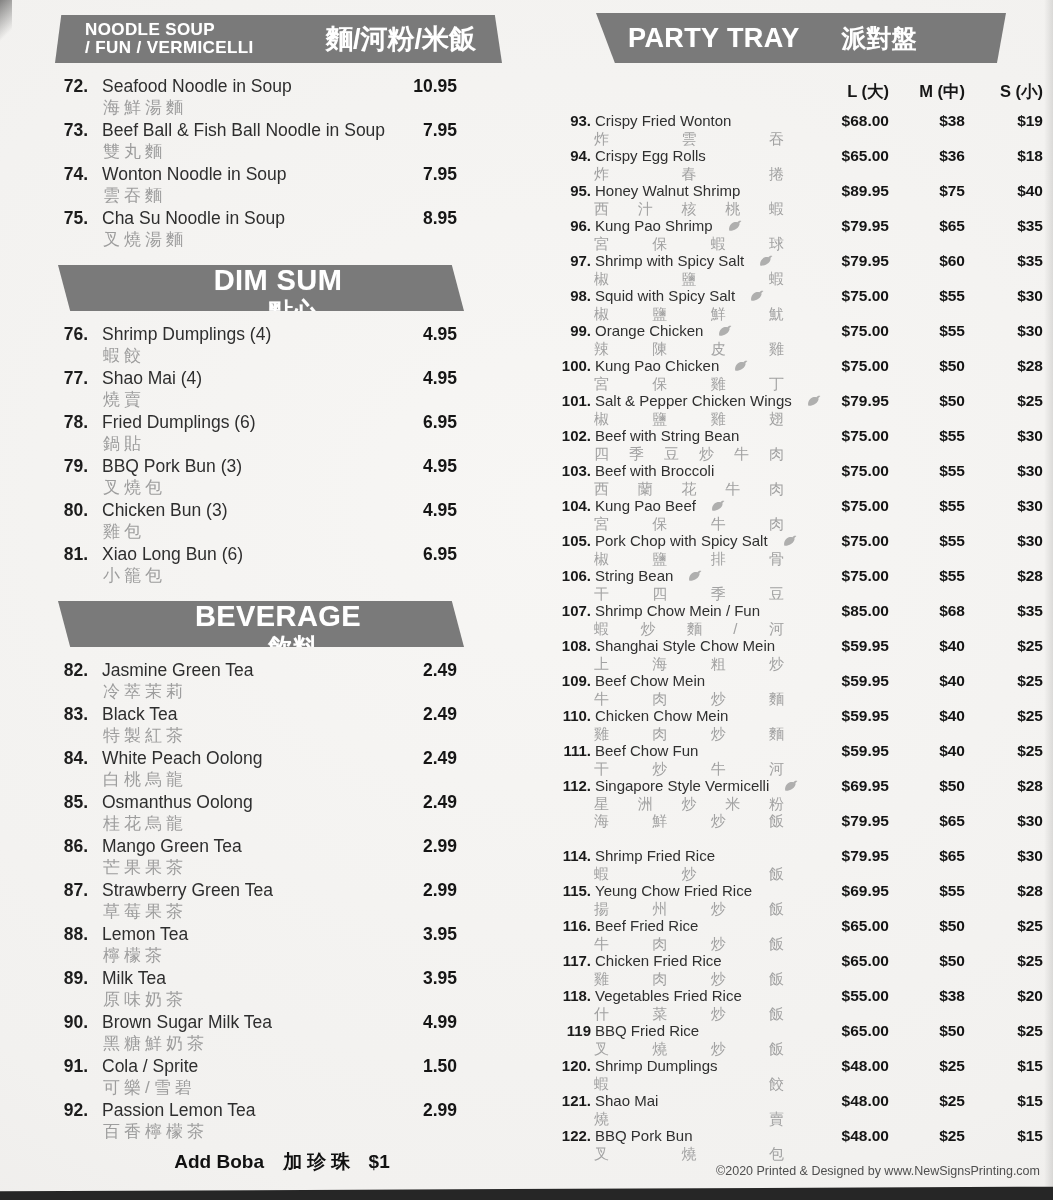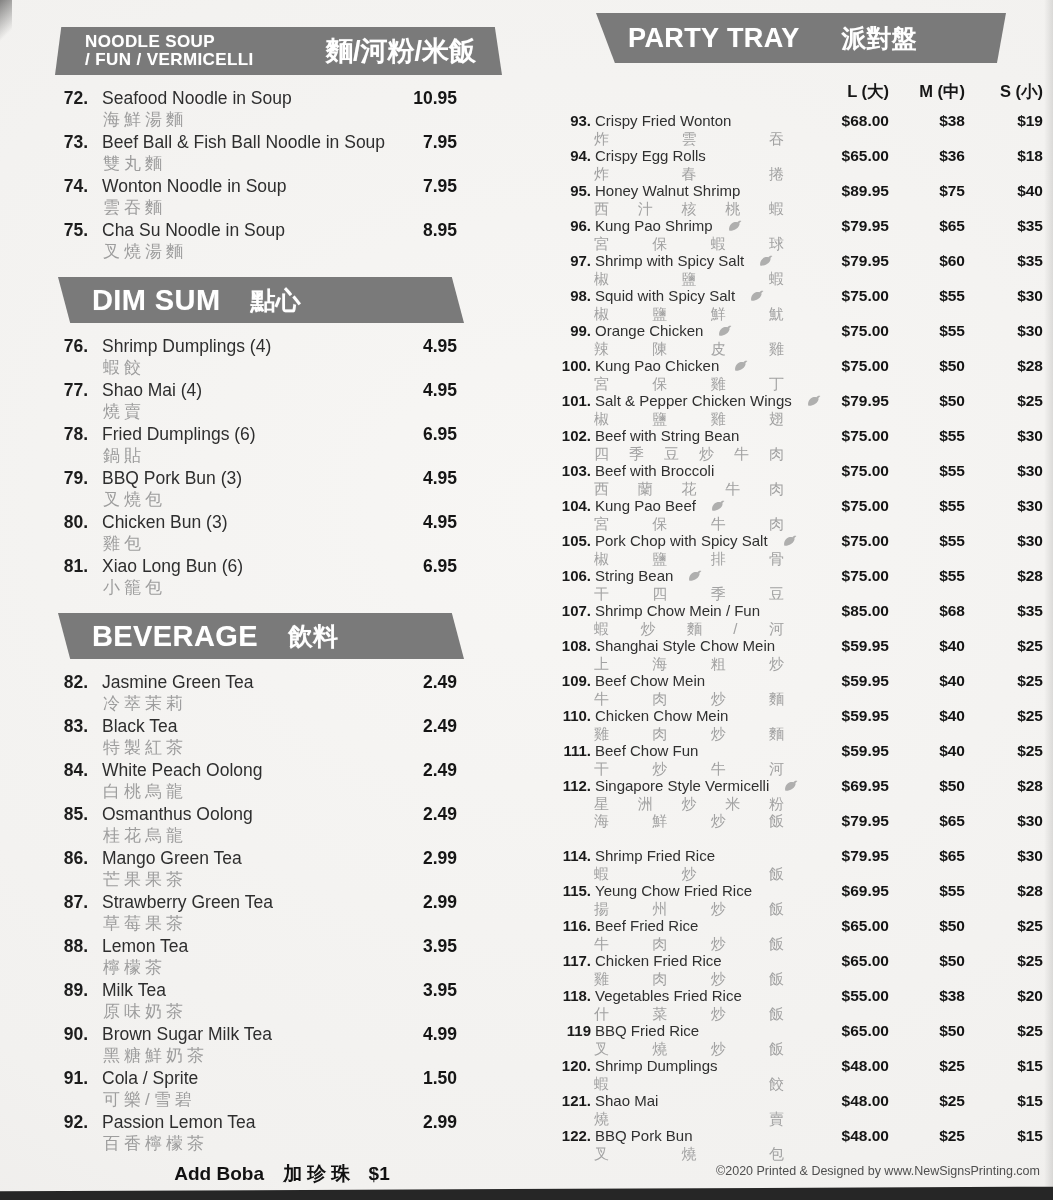--- a/index.html
+++ b/index.html
@@ -12,29 +12,29 @@
     text-shadow:0 0 1px rgba(255,255,255,.35);}
   .banner .en-block{display:flex;flex-direction:column;justify-content:center;}
   .banner .en1,.banner .en2{font-weight:bold;letter-spacing:.4px;white-space:nowrap;}
   .banner-zh{font-weight:bold;font-size:25px;white-space:nowrap;}
   .banner.noodle{width:447px;height:48px;margin-left:19px;
     clip-path:polygon(1.4% 0, 98.4% 0, 100% 100%, 0 100%);
     justify-content:space-between;padding:0 26px 0 30px;}
   .banner.noodle .en1,.banner.noodle .en2{font-size:17px;line-height:18.5px;}
   .banner.noodle .banner-zh{font-size:27px;}
   .banner.dimsum,.banner.beverage{width:406px;height:46px;margin-left:22px;margin-top:14px;
-    clip-path:polygon(0 0, 97% 0, 100% 100%, 3% 100%);padding-left:34px;}
+    clip-path:polygon(0 0, 97% 0, 100% 100%, 3% 100%);padding-left:34px;flex-direction:column;}
   .banner.dimsum .en1,.banner.beverage .en1{font-size:29px;line-height:30px;}
   .banner.dimsum .banner-zh,.banner.beverage .banner-zh{margin-left:30px;}
   .banner.party{width:410px;height:50px;margin-left:55px;
     clip-path:polygon(0 0, 100% 0, 97.8% 100%, 4.6% 100%);padding-left:32px;}
   .banner.party .en1{font-size:27px;line-height:28px;}
   .banner.party .banner-zh{margin-left:42px;}
   
-  .col-left{width:505px;padding:27px 0 0 36px;box-sizing:border-box;flex:none;}
+  .col-left{width:505px;padding:15px 0 0 36px;box-sizing:border-box;flex:none;}
   .l-items{margin:12px 0 0 0;}
   .l-item{height:44px;}
   .l-line1{display:flex;align-items:baseline;font-size:17.5px;line-height:22px;}
   .l-num{width:52px;text-align:right;font-weight:bold;color:#1c1c1c;flex:none;}
   .l-name{margin-left:14px;color:#2e2e2e;white-space:nowrap;}
   .l-price{margin-left:auto;margin-right:48px;font-weight:bold;color:#151515;}
   .l-zh{margin-left:67px;font-size:17px;line-height:22px;color:#9d9d9d;letter-spacing:4px;white-space:nowrap;}
   .add-boba{width:420px;margin:6px 0 0 36px;text-align:center;font-weight:bold;font-size:19px;color:#111;}
   .add-boba .zh-part{letter-spacing:5px;margin:0 8px 0 14px;}
   

